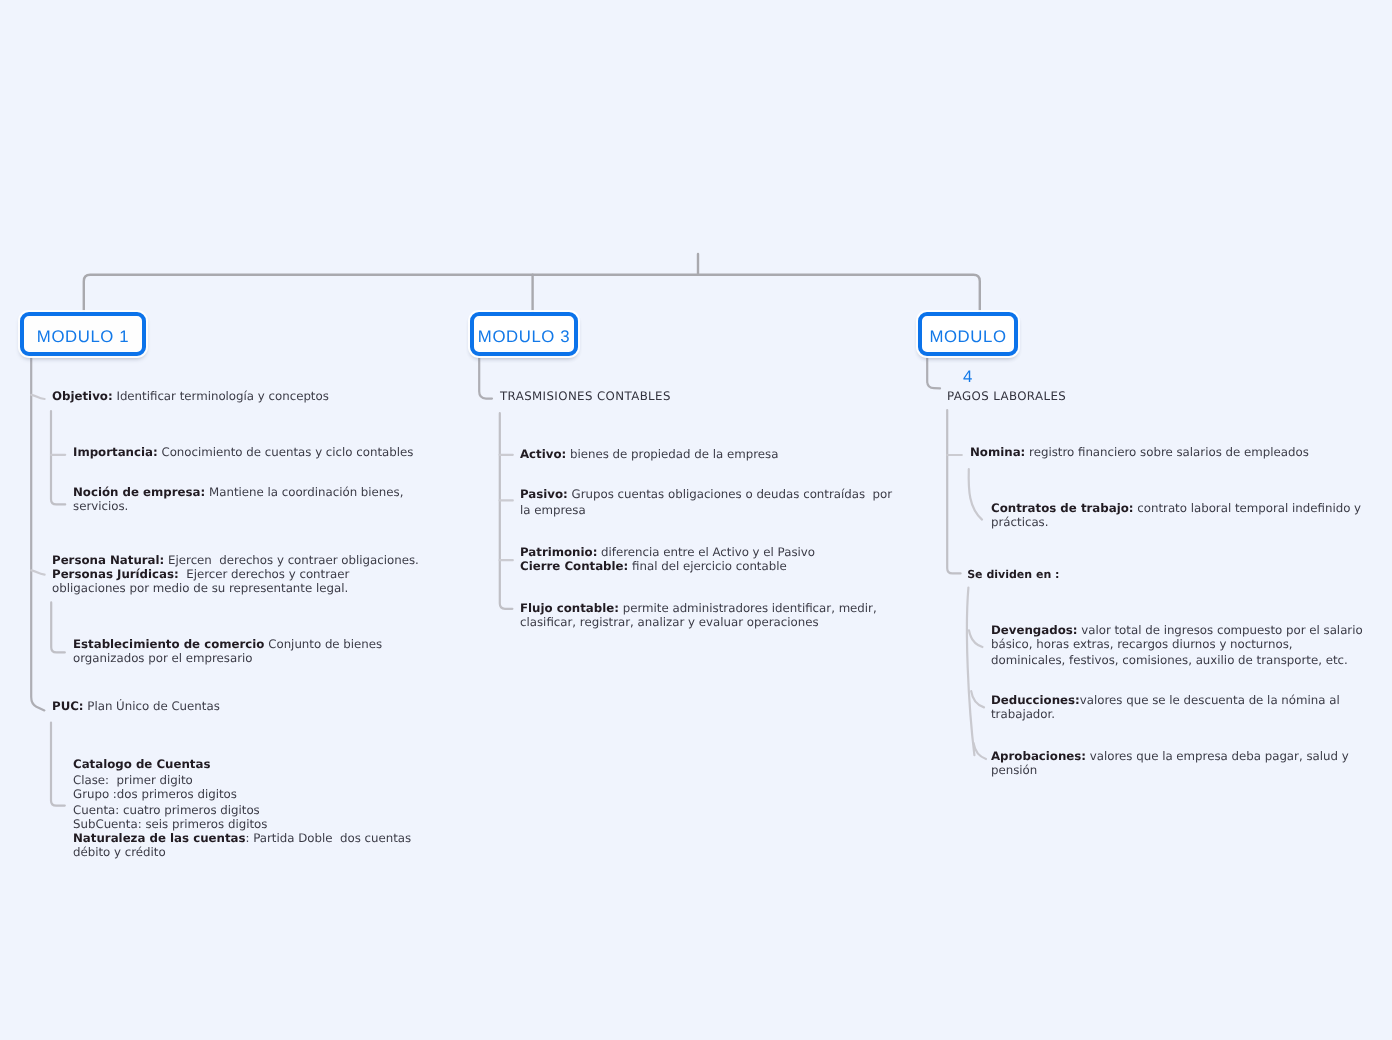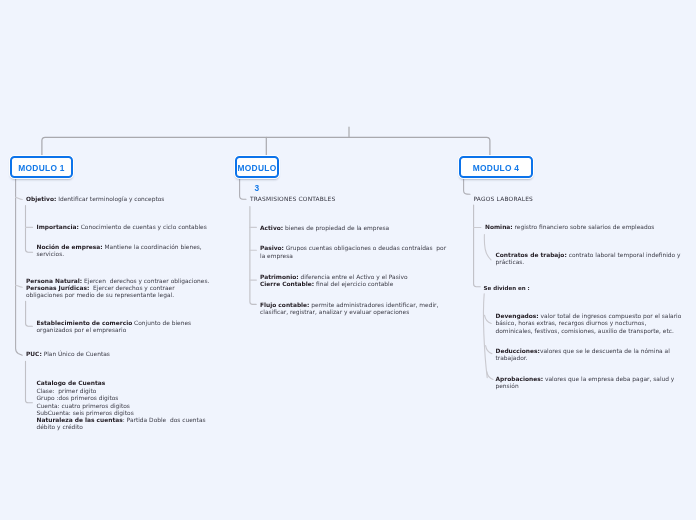--- a/index.html
+++ b/index.html
@@ -4,21 +4,21 @@
 <style>
 html,body{margin:0;padding:0;}
 body{width:696px;height:520px;background:#f0f4fd;overflow:hidden;position:relative;
  font-family:"Liberation Sans",sans-serif;}
 #canvas{position:absolute;left:0;top:0;width:696px;height:520px;transform:translateZ(0);opacity:.999;}
 svg#wires{position:absolute;left:0;top:0;width:696px;height:520px;pointer-events:none;}
 .root-node{position:absolute;box-sizing:border-box;left:246px;top:90px;width:206px;height:37.5px;
  background:#0074e4;border-radius:4px;color:#fff;font-size:9.7px;line-height:11.2px;padding:6px 10px;
  box-shadow:0 0 0 2px #fff;}
 .mod{position:absolute;box-sizing:border-box;background:#fff;border:2px solid #0c73ea;border-radius:4.5px;
- color:#1379e8;font-family:"Liberation Sans",sans-serif;font-weight:bold;font-size:8.4px;letter-spacing:.3px;text-align:center;height:22px;line-height:20px;
+ color:#1379e8;font-family:"Liberation Sans",sans-serif;font-weight:normal;font-size:8.4px;letter-spacing:.3px;text-align:center;height:22px;line-height:20px;
  box-shadow:0 0 0 1px rgba(255,255,255,.95), 0 1.5px 2px rgba(90,100,125,.38);}
 .t{position:absolute;color:#3b3b46;font-family:"DejaVu Sans",sans-serif;font-size:5.9px;line-height:7.3px;white-space:pre-wrap;}
 .t b{color:#211b22;font-weight:bold;}
 .t.head{letter-spacing:.2px;color:#33333e;}
 .t.semi{font-weight:bold;font-size:5.5px;color:#211b22;}
 </style>
 </head>
 <body>
 
 <div id="canvas">
@@ -41,22 +41,22 @@
 <path d="M463.6,177.5 L463.6,190.6 Q463.6,194 467.0,194.1 L470.0,194.2" fill="none" stroke="#aeaeb4" stroke-width="1.1" stroke-linecap="round"></path>
 <path d="M473.6,205 L473.6,284.1 Q473.6,286.7 476.2,286.7 L480.3,286.7" fill="none" stroke="#c0c0c6" stroke-width="1.1" stroke-linecap="round"></path>
 <path d="M473.6,227.5 L480.9,227.5" fill="none" stroke="#cbcbd1" stroke-width="1.1" stroke-linecap="round"></path>
 <path d="M484.4,234.6 C484.1,245.5 484.6,254.0 491.0,259.8" fill="none" stroke="#c9c9cf" stroke-width="1.1" stroke-linecap="round"></path>
 <path d="M484.2,293.8 C482.4,315 484.1,352 487.2,377.6" fill="none" stroke="#c9c9cf" stroke-width="1.1" stroke-linecap="round"></path>
 <path d="M484.5,315.2 C485.2,319.2 487.0,322.2 491.2,323.5" fill="none" stroke="#c9c9cf" stroke-width="1.1" stroke-linecap="round"></path>
 <path d="M485.6,345.6 C486.2,349.6 488.0,352.4 492.0,353.7" fill="none" stroke="#c9c9cf" stroke-width="1.1" stroke-linecap="round"></path>
 <path d="M486.8,371.6 C487.4,375.4 489.2,378.2 493.0,379.5" fill="none" stroke="#c9c9cf" stroke-width="1.1" stroke-linecap="round"></path>
 </svg>
 <div class="mod" style="left:10px;top:156px;width:63px;"><span>MODULO 1</span></div>
-<div class="mod" style="left:235px;top:156px;width:44px;"><span>MODULO 3</span></div>
-<div class="mod" style="left:459px;top:156px;width:74px;"><span>MODULO 4</span></div>
+<div class="mod" style="left:235px;top:156px;width:54px;"><span>MODULO 3</span></div>
+<div class="mod" style="left:459px;top:156px;width:50px;"><span>MODULO 4</span></div>
 <div class="t" style="left:26px;top:195.5px;width:185px;"><b>Objetivo:</b><span> Identificar terminología y conceptos</span></div>
 <div class="t" style="left:36.5px;top:223.5px;width:175px;"><b>Importancia:</b><span> Conocimiento de cuentas y ciclo contables</span></div>
 <div class="t" style="left:36.5px;top:243.5px;width:172px;"><b>Noción de empresa:</b><span> Mantiene la coordinación bienes, servicios.</span></div>
 <div class="t" style="left:26px;top:277.5px;width:185px;"><b>Persona Natural:</b><span> Ejercen  derechos y contraer obligaciones.</span></div>
 <div class="t" style="left:26px;top:285px;width:152px;"><b>Personas Jurídicas:</b><span>  Ejercer derechos y contraer obligaciones por medio de su representante legal.</span></div>
 <div class="t" style="left:36.5px;top:319.5px;width:175px;"><b>Establecimiento de comercio</b><span> Conjunto de bienes organizados por el empresario</span></div>
 <div class="t" style="left:26px;top:351px;width:185px;"><b>PUC:</b><span> Plan Único de Cuentas</span></div>
 <div class="t" style="left:260px;top:224.5px;width:185px;"><b>Activo:</b><span> bienes de propiedad de la empresa</span></div>
 <div class="t" style="left:260px;top:245.3px;width:190px;"><b>Pasivo:</b><span> Grupos cuentas obligaciones o deudas contraídas  por la empresa</span></div>
 <div class="t" style="left:260px;top:273.5px;width:185px;"><b>Patrimonio:</b><span> diferencia entre el Activo y el Pasivo</span></div>

